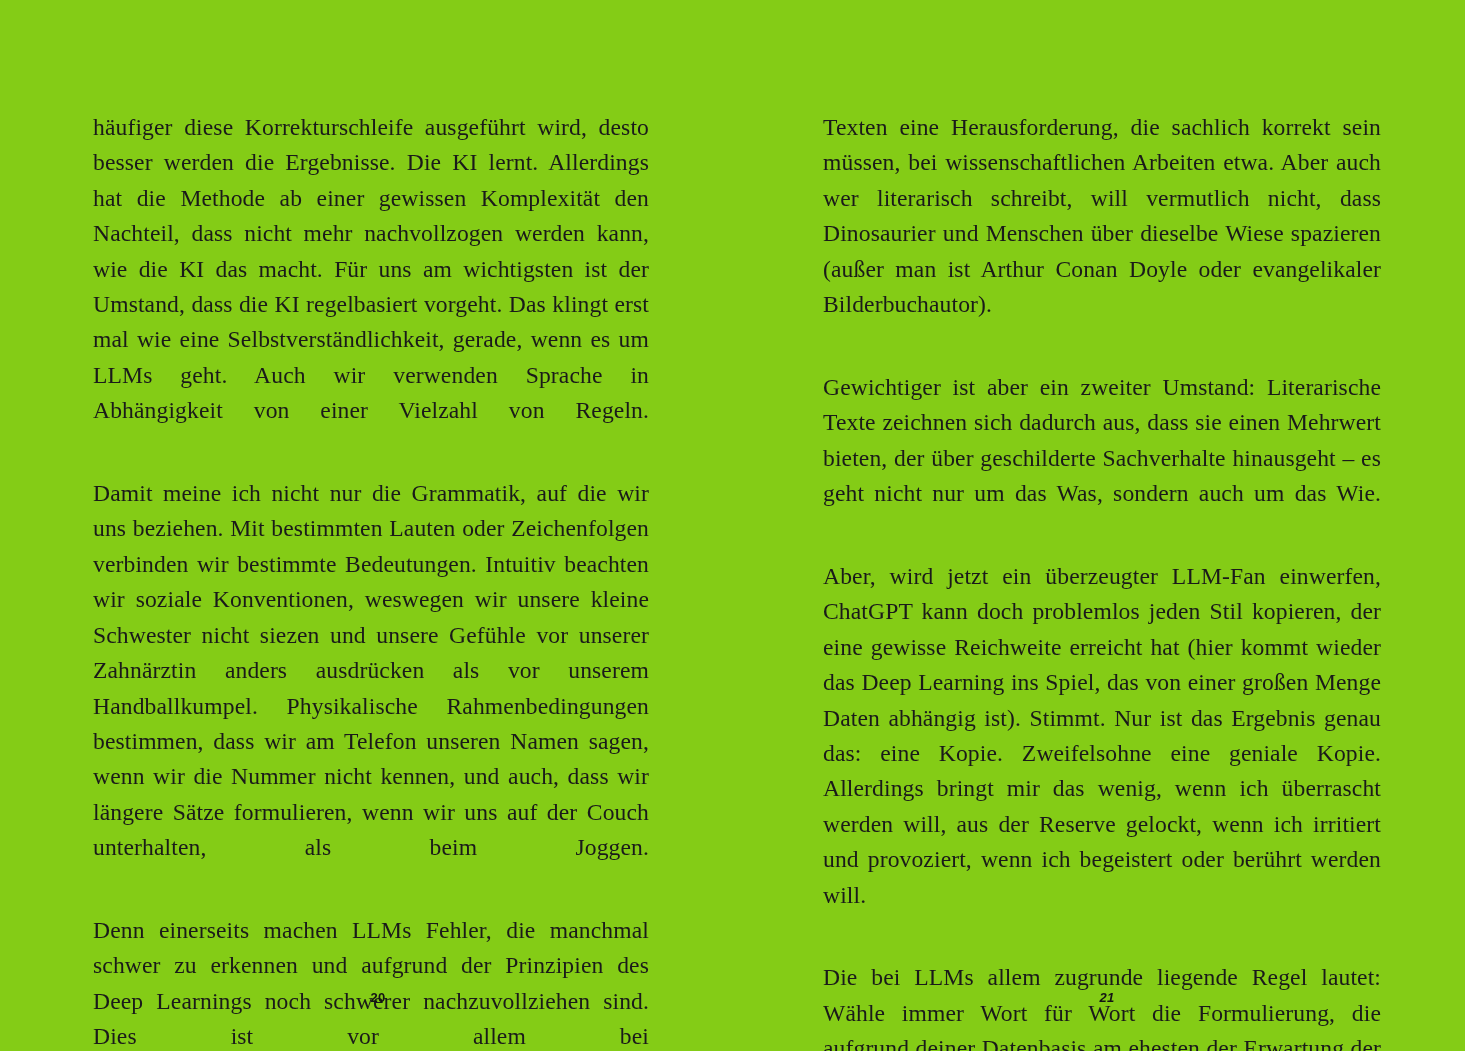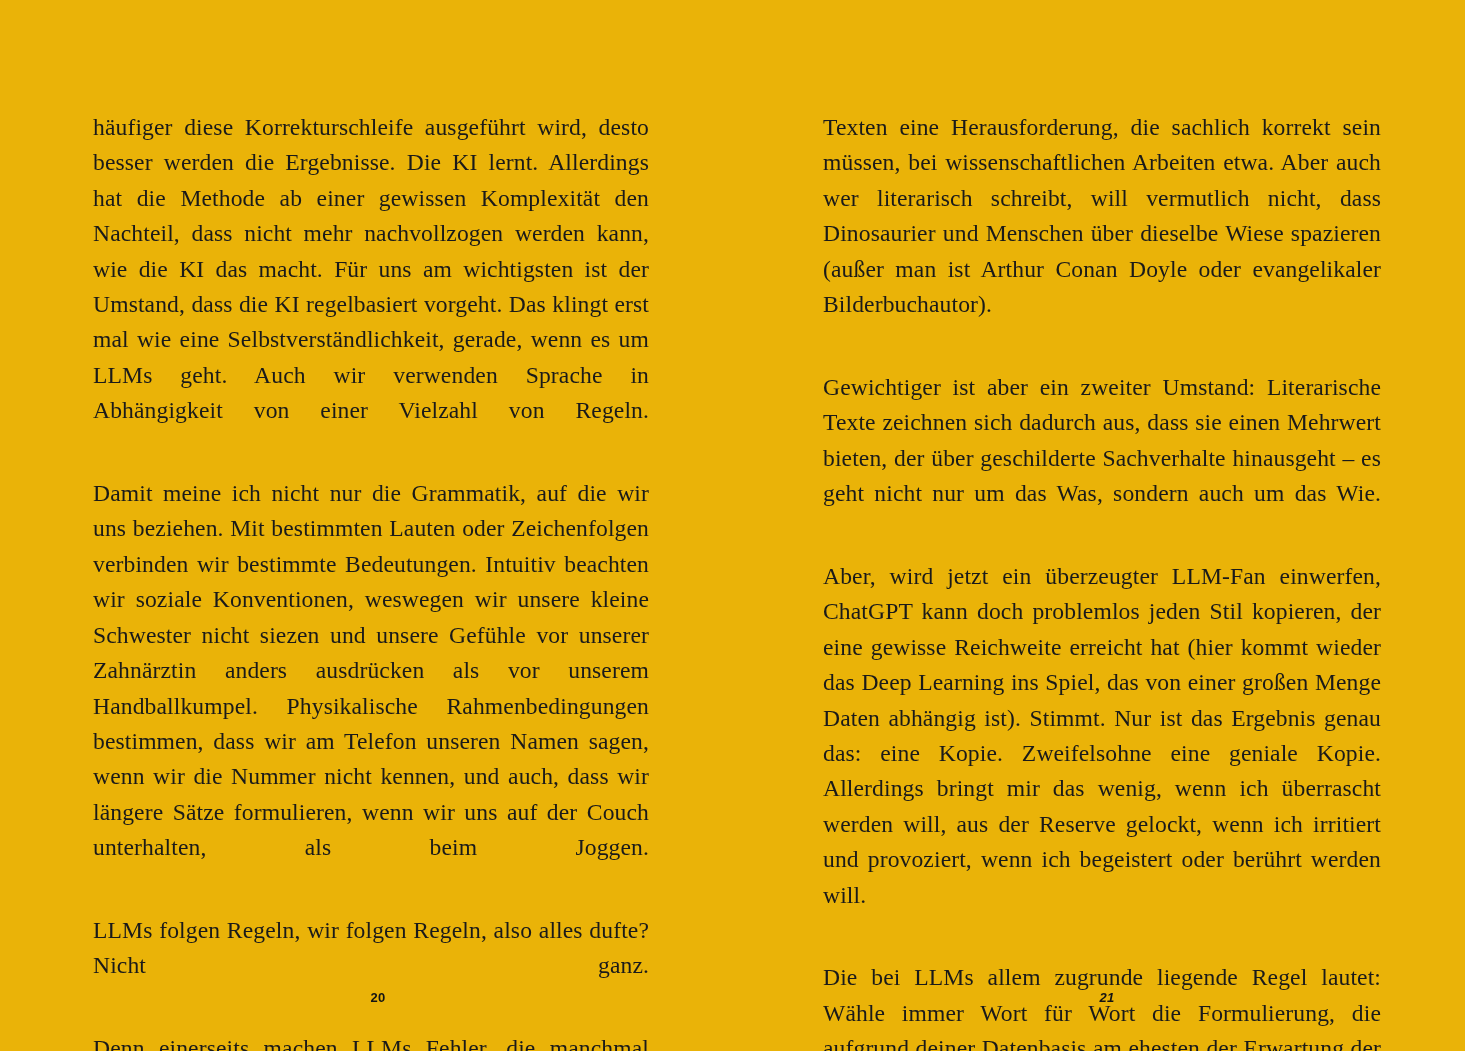--- a/index.html
+++ b/index.html
@@ -6,21 +6,21 @@
   html, body {
     margin: 0;
     padding: 0;
     background: #ffffff;
   }
 
   .spread {
     position: relative;
     width: 1465px;
     height: 1051px;
-    background: #eab308;
+    background: #84cc16;
     overflow: hidden;
     font-family: "Liberation Serif", "DejaVu Serif", serif;
     color: #1a1a1a;
     -webkit-font-smoothing: antialiased;
   }
 
   
   .page {
     position: absolute;
     top: 0;
@@ -82,21 +82,20 @@
 </style>
 </head>
 <body>
 
 <div class="spread">
 
   <div class="page page-left">
     <div class="text-column">
       <p class="para continued">häufiger diese Korrekturschleife ausgeführt wird, desto bes­ser werden die Ergebnisse. Die KI lernt. Allerdings hat die Methode ab einer gewissen Komplexität den Nachteil, dass nicht mehr nachvollzogen werden kann, wie die KI das macht. Für uns am wichtigsten ist der Umstand, dass die KI regelbasiert vorgeht. Das klingt erst mal wie eine Selbstverständlichkeit, gerade, wenn es um LLMs geht. Auch wir verwenden Sprache in Abhängigkeit von einer Vielzahl von Regeln.</p>
       <p class="para continued">Damit meine ich nicht nur die Grammatik, auf die wir uns beziehen. Mit bestimmten Lauten oder Zeichenfolgen ver­binden wir bestimmte Bedeutungen. Intuitiv beachten wir soziale Konventionen, weswegen wir unsere kleine Schwester nicht siezen und unsere Gefühle vor unserer Zahnärztin an­ders ausdrücken als vor unserem Handballkumpel. Physika­lische Rahmenbedingungen bestimmen, dass wir am Telefon unseren Namen sagen, wenn wir die Nummer nicht kennen, und auch, dass wir längere Sätze formulieren, wenn wir uns auf der Couch unterhalten, als beim Joggen.</p>
-      <p class="para">LLMs folgen Regeln, wir folgen Regeln, also alles dufte? Nicht ganz.</p>
       <p class="para continued">Denn einerseits machen LLMs Fehler, die manchmal schwer zu erkennen und aufgrund der Prinzipien des Deep Learnings noch schwerer nachzuvollziehen sind. Dies ist vor allem bei</p>
     </div>
     <div class="folio">
       <span class="folio-inner">20</span>
     </div>
   </div>
 
   <div class="page page-right">
     <div class="text-column">
       <p class="para continued">Texten eine Herausforderung, die sachlich korrekt sein müs­sen, bei wissenschaftlichen Arbeiten etwa. Aber auch wer li­terarisch schreibt, will vermutlich nicht, dass Dinosaurier und Menschen über dieselbe Wiese spazieren (außer man ist Arthur Conan Doyle oder evangelikaler Bilderbuchautor).</p>

